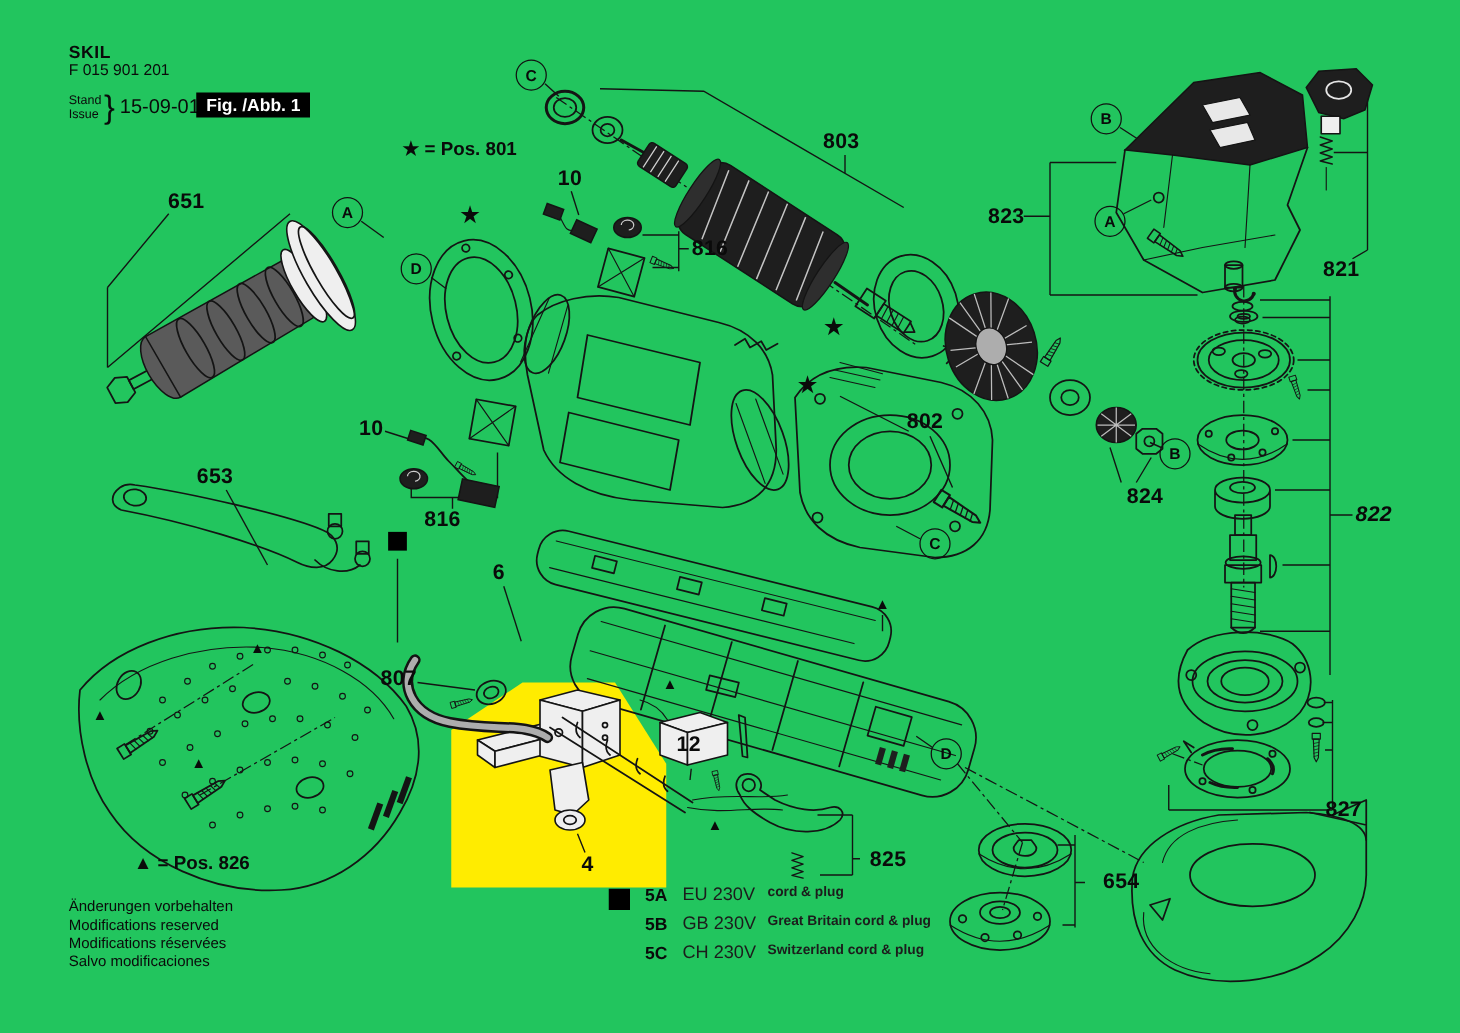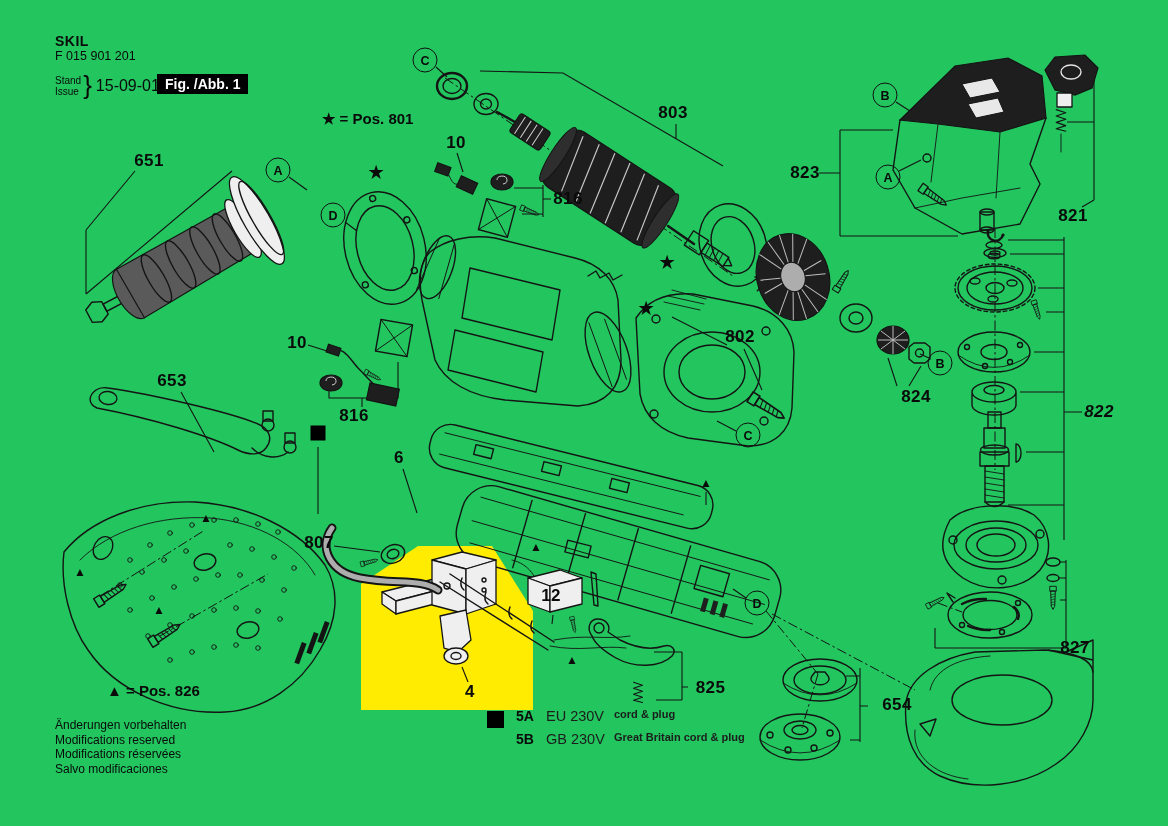--- a/index.html
+++ b/index.html
@@ -482,20 +482,25 @@
   <div class="cl-row">
     <span class="cl-code">5A</span>
     <span class="cl-region">EU 230V</span>
     <span class="cl-desc">cord &amp; plug</span>
   </div>
   <div class="cl-row">
     <span class="cl-code">5B</span>
     <span class="cl-region">GB 230V</span>
     <span class="cl-desc">Great Britain cord &amp; plug</span>
   </div>
+  <div class="cl-row">
+    <span class="cl-code">5C</span>
+    <span class="cl-region">CH 230V</span>
+    <span class="cl-desc">Switzerland cord &amp; plug</span>
+  </div>
 </div>
 
 <div class="plabel" style="left:149px;top:161px;">651</div>
 <div class="plabel" style="left:172px;top:381px;">653</div>
 <div class="plabel" style="left:673px;top:113px;">803</div>
 <div class="plabel" style="left:456px;top:143px;">10</div>
 <div class="plabel" style="left:568px;top:199px;">816</div>
 <div class="plabel" style="left:297px;top:343px;">10</div>
 <div class="plabel" style="left:354px;top:416px;">816</div>
 <div class="plabel" style="left:805px;top:173px;">823</div>

